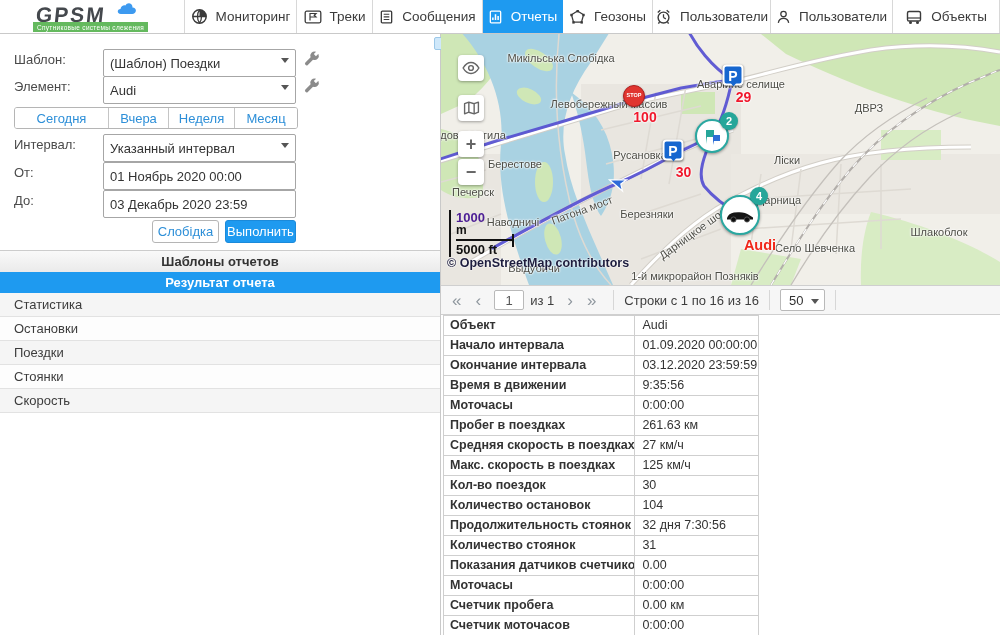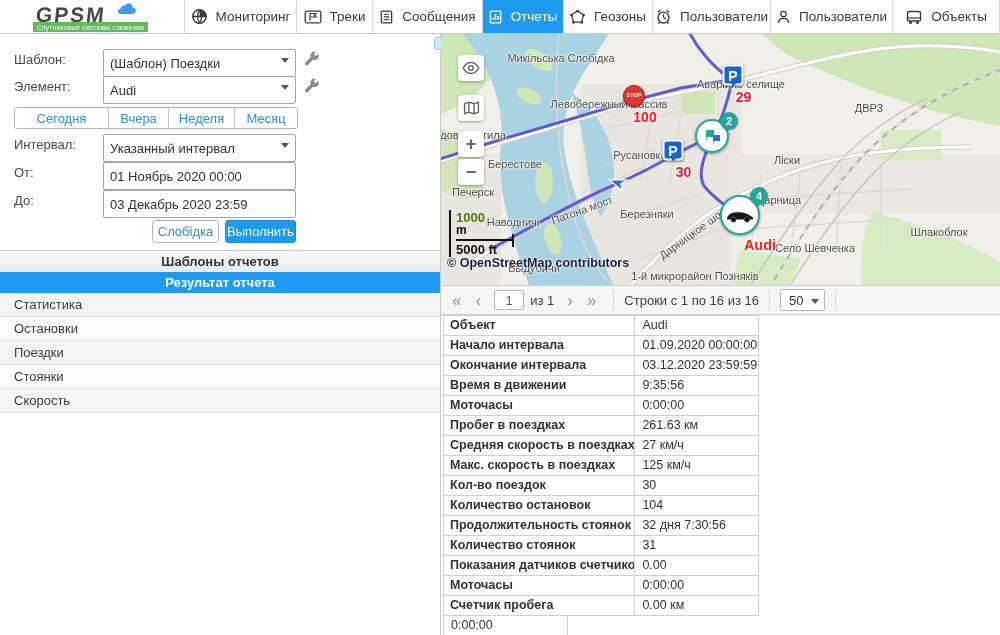--- a/index.html
+++ b/index.html
@@ -73,21 +73,21 @@
          line-height:19px; transform:translate(-50%,-50%); box-shadow:0 1px 2px rgba(0,0,0,.4); cursor:pointer; }
   .circle-mk { position:relative; background:#fff; border:2px solid #2aa8a1; border-radius:50%;
          box-shadow:0 1px 3px rgba(0,0,0,.4); display:flex; align-items:center; justify-content:center;
          transform:translate(-50%,-50%); cursor:pointer; }
   .badge { position:absolute; width:18px; height:18px; background:#26a69a; border-radius:50%;
          color:#fff; font-size:11px; font-weight:bold; display:flex; align-items:center;
          justify-content:center; box-shadow:0 1px 2px rgba(0,0,0,.35); }
   .vname { position:absolute; left:50%; transform:translateX(-50%); color:#f0281a; font-weight:bold;
          font-size:14.5px; text-shadow:0 0 2px #fff,0 0 2px #fff,0 0 3px #fff; }
   .scale { position:absolute; left:8px; top:176px; width:68px; border-left:2px solid #111; padding-left:5px; }
-  .scale .s1 { font-size:13px; font-weight:bold; color:#4d7c0f; }
+  .scale .s1 { font-size:13px; font-weight:bold; color:#4c1d95; }
   .scale .s2 { font-size:12px; font-weight:bold; color:#111; margin-top:-2px; }
   .scale .sline { width:58px; border-top:2px solid #111; margin:2px 0 1px 0; position:relative; }
   .scale .sline::after { content:""; position:absolute; right:0; top:-7px; height:13px; border-right:2px solid #111; }
   .scale .s3 { font-size:13px; font-weight:bold; color:#111; }
   .attribution { position:absolute; left:6px; top:222px; font-size:12.5px; font-weight:bold;
          color:#1d1d3e; text-shadow:0 0 2px #fff,0 0 2px #fff; cursor:pointer; }
 
   
   #pagination { position:absolute; left:441px; top:285px; width:559px; height:30px; background:#f6f6f6;
          border-top:1px solid #cfcfcf; border-bottom:1px solid #cfcfcf; display:flex; align-items:center; }
@@ -494,15 +494,16 @@
     </div>
     <div class="trow">
       <div class="tlabel">Моточасы</div>
       <div class="tval">0:00:00</div>
     </div>
     <div class="trow">
       <div class="tlabel">Счетчик пробега</div>
       <div class="tval">0.00 км</div>
     </div>
     <div class="trow">
+      <div class="tlabel">Счетчик моточасов</div>
       <div class="tval">0:00:00</div>
     </div>
   </div>
 
 </body></html>

